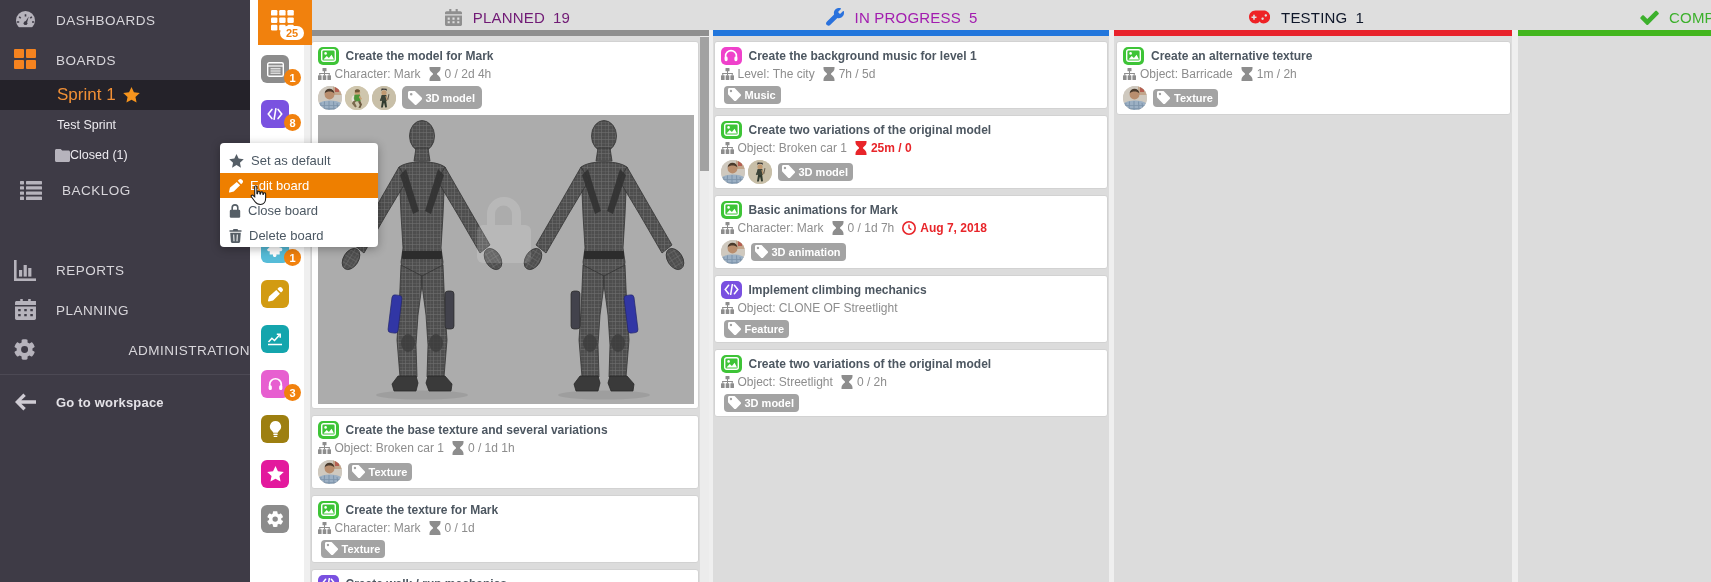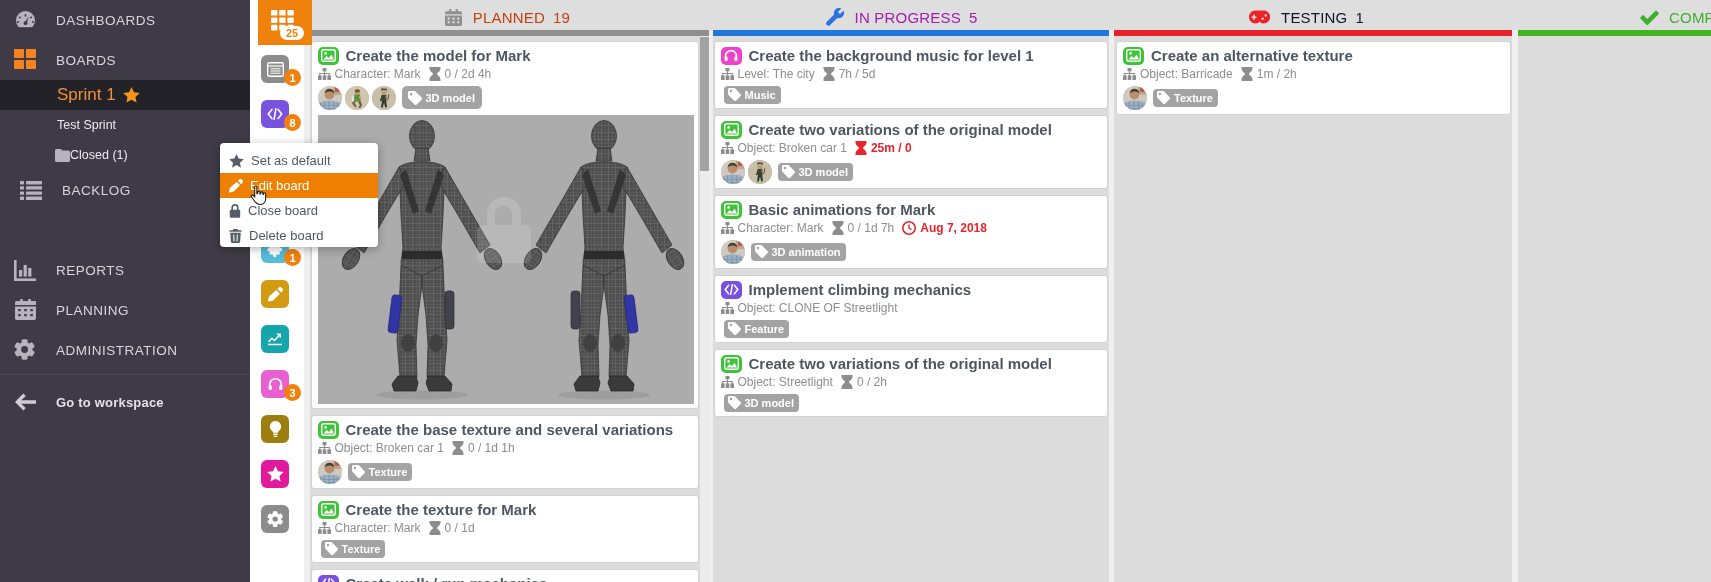--- a/index.html
+++ b/index.html
@@ -13,21 +13,21 @@
 .colbg { top:36px; height:546px; background:#dcdcdc; }
 .colhead { top:0; height:34px; display:flex; align-items:center; justify-content:center; gap:11px;
   font-size:15px; letter-spacing:0.2px; }
 .colhead .cnt { margin-left:-3px; }
 
 
 .col { display:flex; flex-direction:column; }
 .card { background:#fff; border:1px solid #d2d2d2; border-radius:3px; margin:0 1px 6px 1px;
   padding:5px 6px 4px 6px; }
 .trow { display:flex; align-items:center; gap:7px; height:18px; }
-.ctitle { font-size:15px; font-weight:bold; color:#4d5761; white-space:nowrap; }
+.ctitle { font-size:12px; font-weight:bold; color:#4d5761; white-space:nowrap; }
 .cicon { width:21px; height:18px; border-radius:5px; flex:0 0 21px; display:flex; align-items:center; justify-content:center; }
 .meta { display:flex; align-items:center; gap:4px; font-size:12px; color:#8d8d8d; margin-top:3px; height:13px; white-space:nowrap; }
 .meta .sp { width:0px; }
 .red { color:#e8252a; font-weight:bold; }
 .brow { display:flex; align-items:center; gap:3px; margin-top:5px; }
 .brow .tag { margin-left:3px; }
 .tagbig { height:23px !important; border-radius:5px !important; padding:0 7px 0 6px !important; }
 .tag { display:inline-flex; align-items:center; gap:4px; background:#a3a3a3; color:#fff;
   font-size:11px; font-weight:bold; border-radius:4px; padding:0 5px 0 4px; height:18px; }
 .av { width:24px; height:24px; border-radius:50%; overflow:hidden; flex:0 0 24px; }
@@ -66,21 +66,21 @@
 <div class="abs" id="kb-head"></div>
 <div class="abs colbg" style="left:310px; width:399px;"></div>
 <div class="abs colbg" style="left:713px; width:396px;"></div>
 <div class="abs colbg" style="left:1114px; width:398px;"></div>
 <div class="abs colbg" style="left:1518px; width:193px;"></div>
 <div class="abs colbar" style="left:310px; width:399px; background:#8f8f8f;"></div>
 <div class="abs colbar" style="left:713px; width:396px; background:#2176dc;"></div>
 <div class="abs colbar" style="left:1114px; width:398px; background:#e8222b;"></div>
 <div class="abs colbar" style="left:1518px; width:193px; background:#43b61f;"></div>
 
-<div class="abs colhead" style="left:310px; width:399px; color:#c2410c; padding-right:4px;">
+<div class="abs colhead" style="left:310px; width:399px; color:#701a75; padding-right:4px;">
   <svg width="17" height="17" viewBox="0 0 16 16">
       <path fill="#8f8f8f" d="M4 0h2v2h4V0h2v2h2.5c.8 0 1.5.7 1.5 1.5V5H0V3.5C0 2.7.7 2 1.5 2H4V0zM0 6h16v8.5c0 .8-.7 1.5-1.5 1.5h-13C.7 16 0 15.3 0 14.5V6zm2.5 2v2h2V8h-2zm4.5 0v2h2V8H7zm4.5 0v2h2V8h-2zM2.5 11.5v2h2v-2h-2zm4.5 0v2h2v-2H7zm4.5 0v2h2v-2h-2z"></path>
     </svg>
   <span>PLANNED</span>
     <span class="cnt">19</span>
 </div>
 <div class="abs colhead" style="left:713px; width:396px; color:#a21caf; padding-right:19px;">
   <svg width="18" height="18" viewBox="0 0 16 16">
       <path fill="#2a72dd" d="M15.9 3.1c-.1-.4-.6-.5-.9-.2l-2 2c-.3.3-.8.3-1.1 0l-.8-.8c-.3-.3-.3-.8 0-1.1l2-2c.3-.3.1-.8-.3-.9C12.4 0 11.9 0 11.5 0 9 0 7 2 7 4.5c0 .4.1.8.2 1.2L.9 12c-1.2 1.2-1.2 2.4 0 3.2 .8.8 2 .8 2.8 0l6.4-6.4c.4.1.9.2 1.4.2C14 9 16 7 16 4.5c0-.5-.04-1-.1-1.4z"></path>
     </svg>
@@ -706,21 +706,21 @@
       <span class="stx">REPORTS</span>
     </div>
   <div class="srow" style="top:290px;">
       <span class="sic">
         <svg width="21" height="22" viewBox="0 0 20 21">
           <path fill="#b6b3bc" d="M5 0h2.4v3H5zM12.6 0H15v3h-2.6zM0 3.5C0 2.7.7 2 1.5 2H20v4H0V3.5zM0 7.5h20v12c0 .8-.7 1.5-1.5 1.5h-17C.7 21 0 20.3 0 19.5v-12zm3 2.5v2.4h2.4V10H3zm5.8 0v2.4h2.4V10H8.8zm5.8 0v2.4H17V10h-2.4zM3 15v2.4h2.4V15H3zm5.8 0v2.4h2.4V15H8.8zm5.8 0v2.4H17V15h-2.4z" transform="scale(1,0.95)"></path>
         </svg>
       </span>
       <span class="stx">PLANNING</span>
     </div>
-  <div class="srow" style="top:330px;">
+  <div class="srow" style="top:330px;justify-content:space-between;">
       <span class="sic">
         <svg width="22" height="22" viewBox="0 0 24 24">
           <path fill="#b6b3bc" d="M22.2 14.4l-2.1-1.2c.1-.8.1-1.6 0-2.4l2.1-1.2c.4-.2.6-.7.4-1.1-.6-1.7-1.5-3.2-2.7-4.4-.3-.3-.8-.4-1.2-.2l-2.1 1.2c-.6-.5-1.3-.9-2.1-1.2V1.5c0-.5-.3-.9-.8-1-1.7-.4-3.5-.4-5.2 0-.5.1-.8.5-.8 1v2.4c-.8.3-1.5.7-2.1 1.2L3.5 3.9c-.4-.2-.9-.2-1.2.2C1.1 5.3.2 6.8-.4 8.5c-.2.4 0 .9.4 1.1l2.1 1.2c-.1.8-.1 1.6 0 2.4L0 14.4c-.4.2-.6.7-.4 1.1.6 1.7 1.5 3.2 2.7 4.4.3.3.8.4 1.2.2l2.1-1.2c.6.5 1.3.9 2.1 1.2v2.4c0 .5.3.9.8 1 1.7.4 3.5.4 5.2 0 .5-.1.8-.5.8-1v-2.4c.8-.3 1.5-.7 2.1-1.2l2.1 1.2c.4.2.9.2 1.2-.2 1.2-1.2 2.1-2.7 2.7-4.4.2-.4 0-.9-.4-1.1zM11.1 16a4 4 0 1 1 0-8 4 4 0 0 1 0 8z" transform="translate(1,0) scale(0.95)"></path>
         </svg>
       </span>
       <span class="stx">ADMINISTRATION</span>
     </div>
   <div id="divider" class="abs"></div>
   <div class="srow" style="top:382px;">
       <span class="sic">

